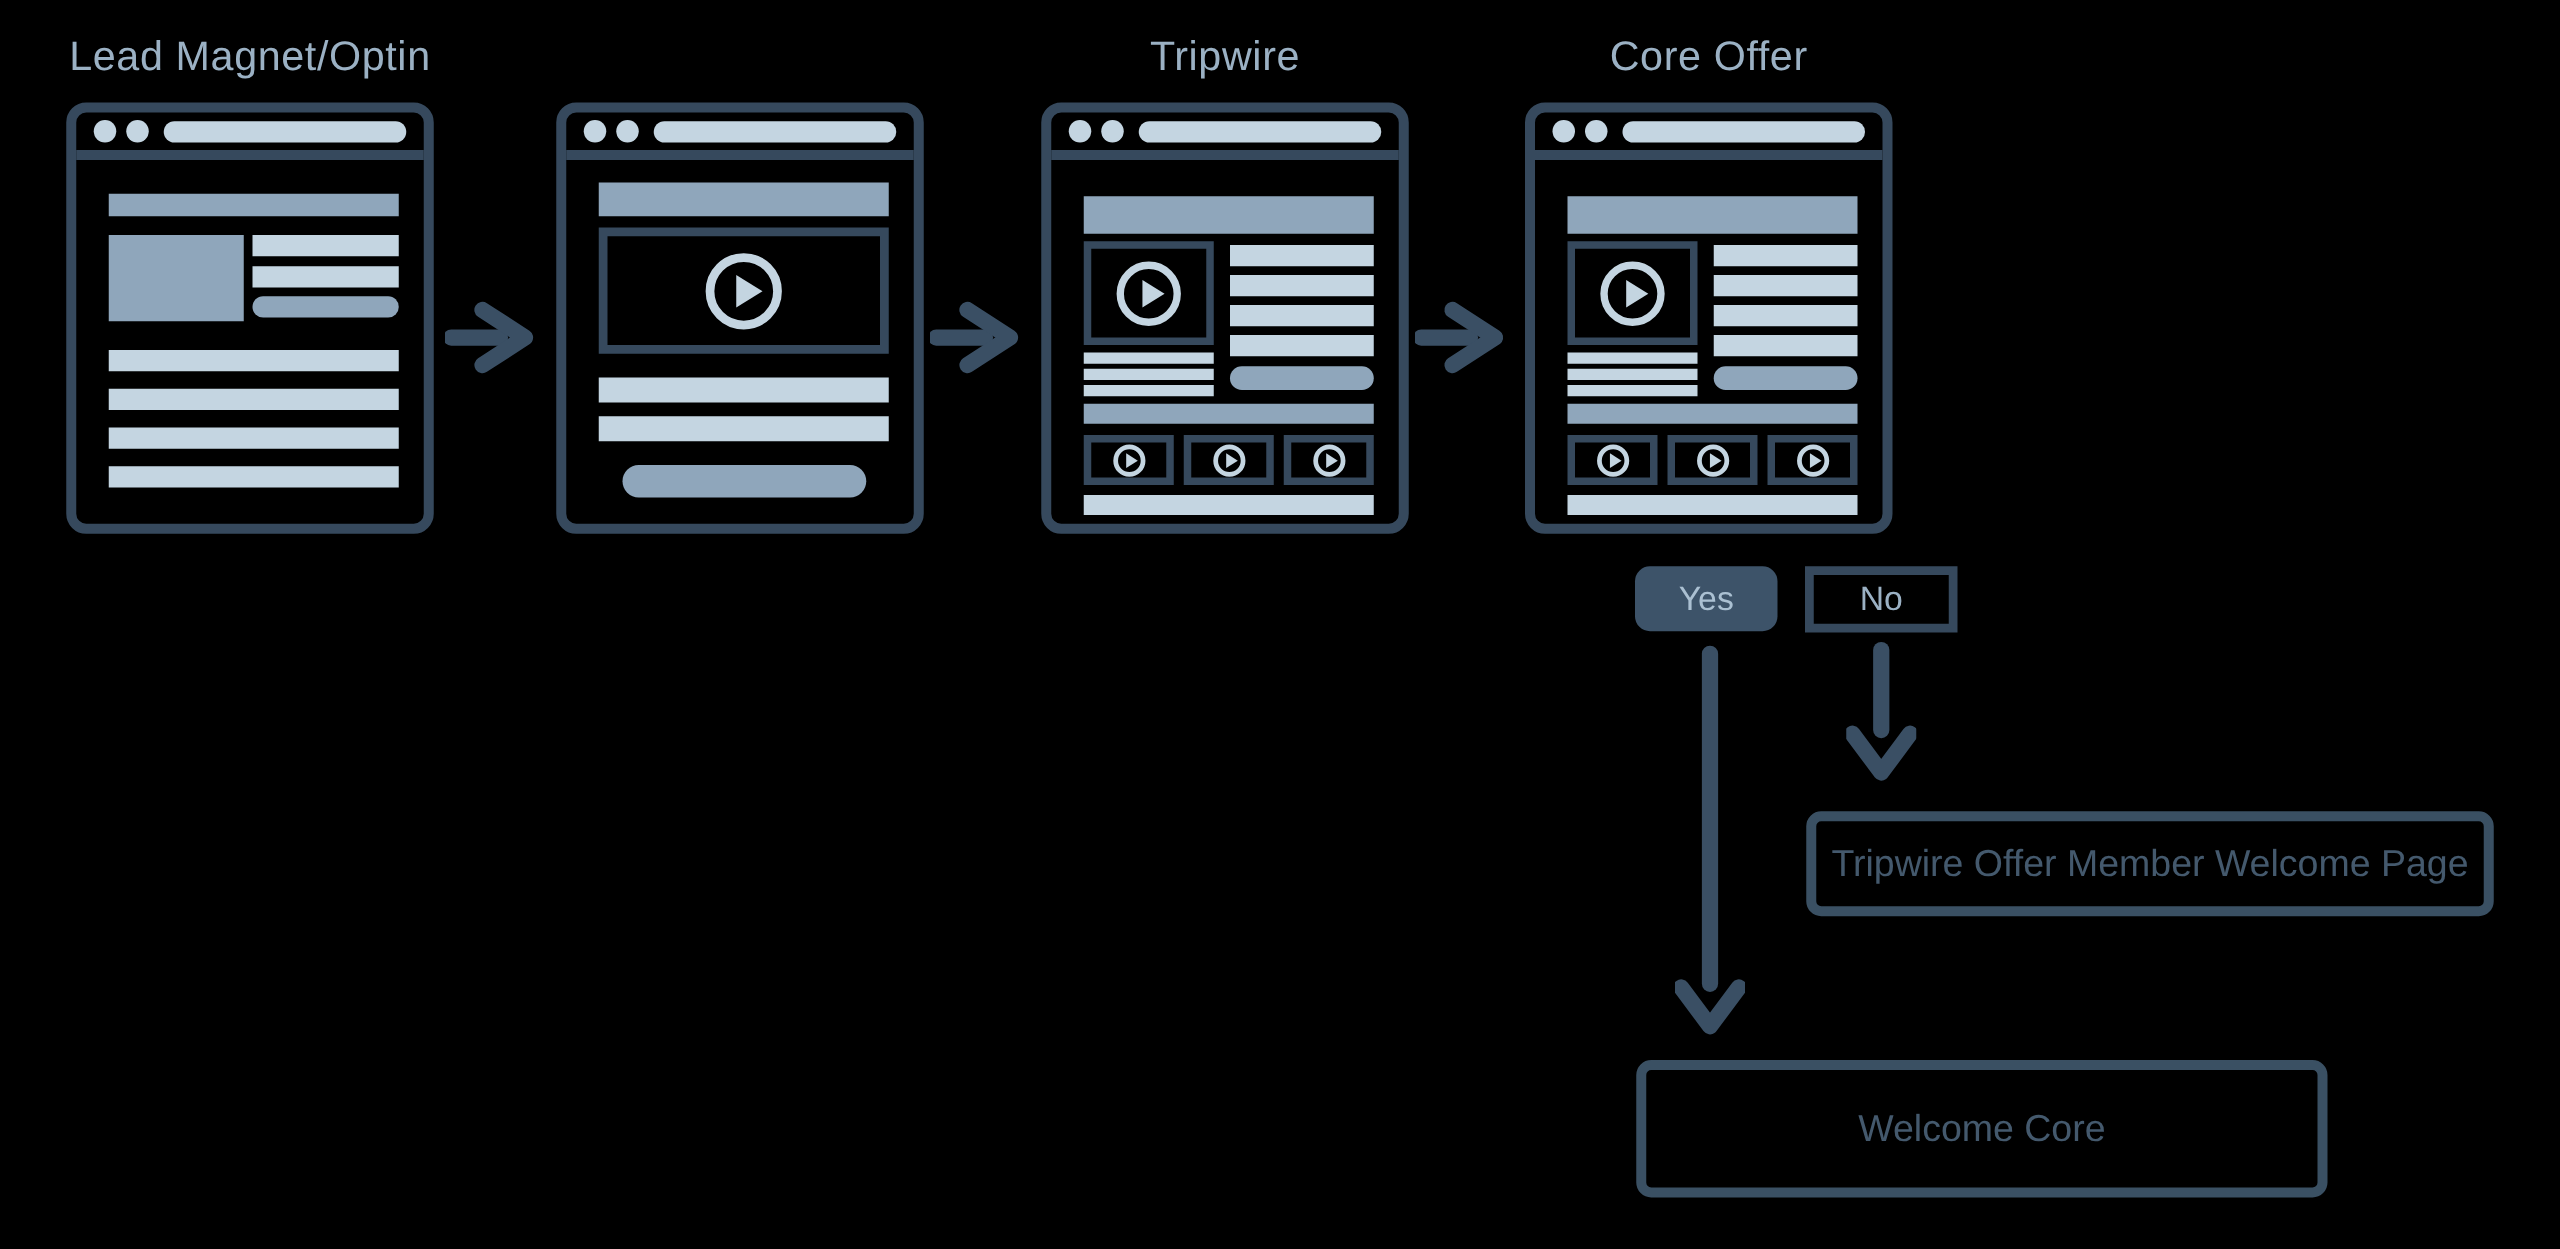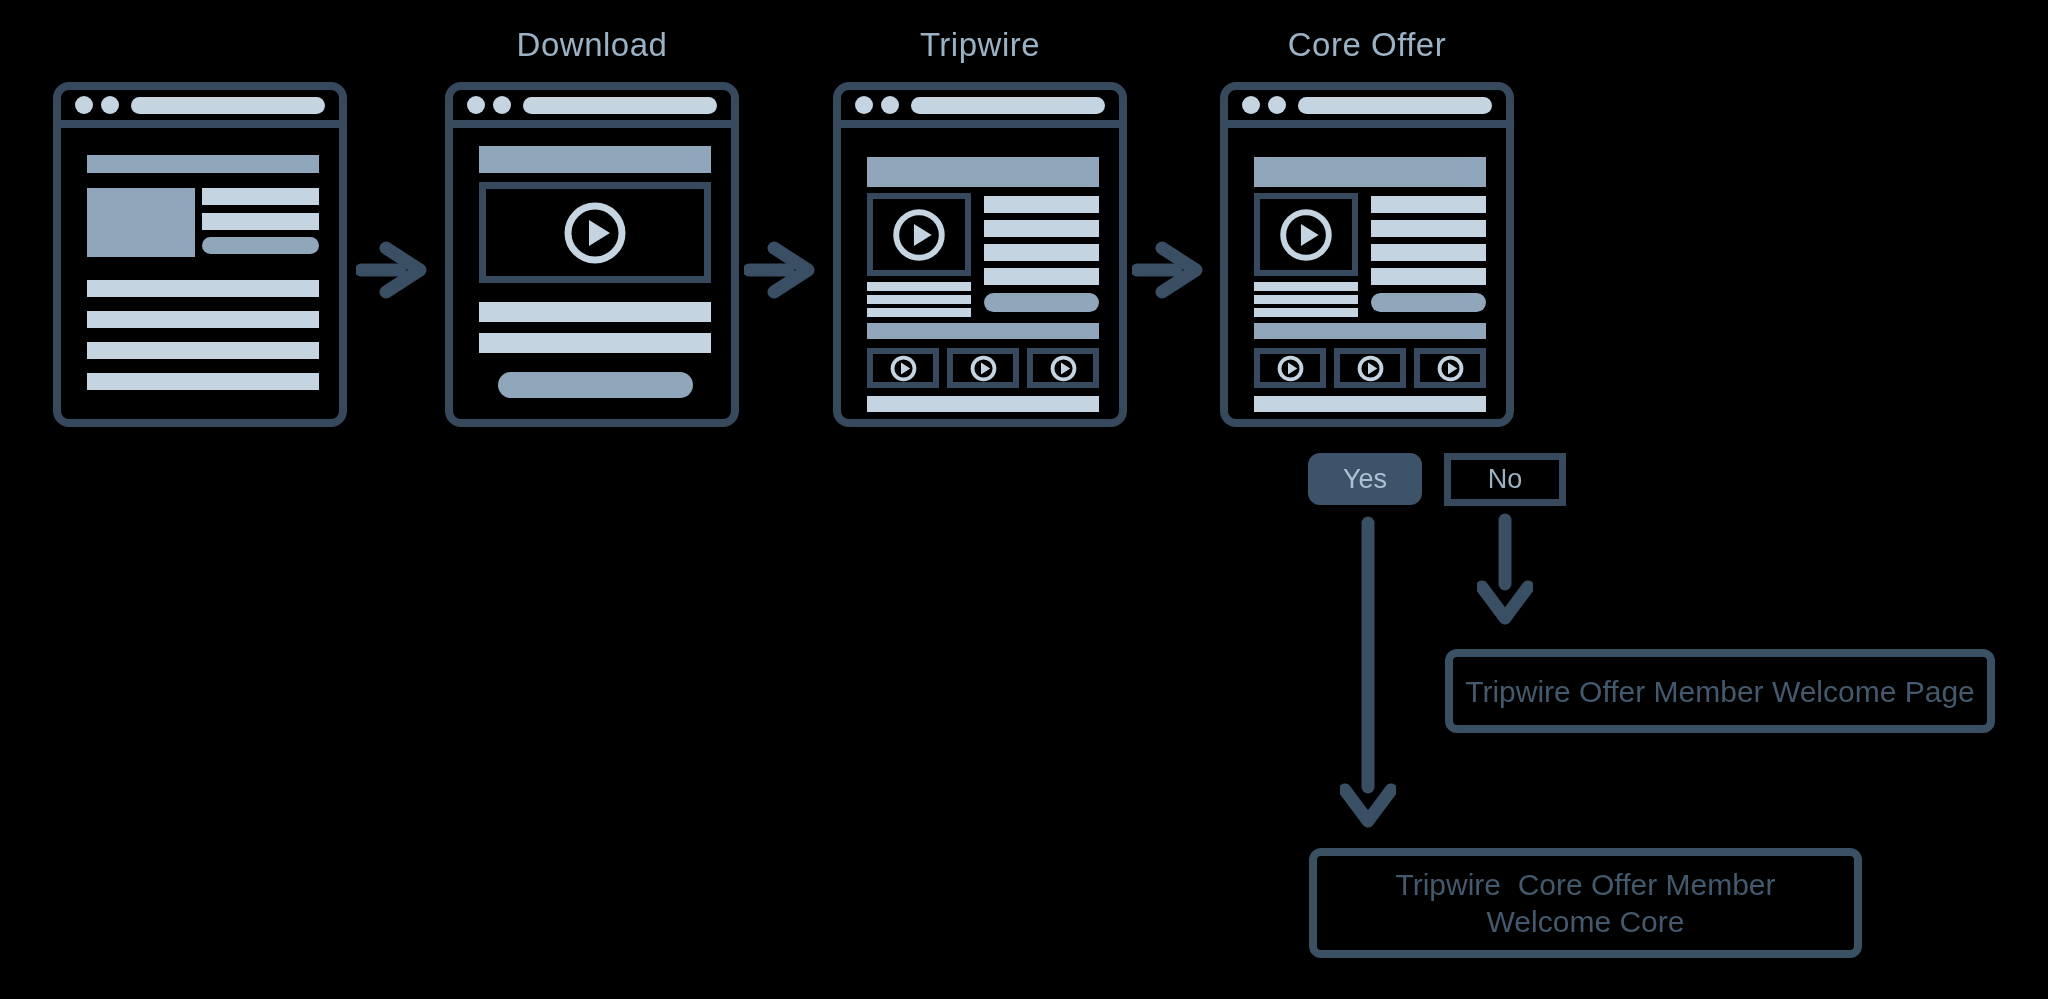--- a/index.html
+++ b/index.html
@@ -77,21 +77,21 @@
   .box-no{left:1445px;top:649px;width:550px;height:84px;}
   .box-yes{left:1309px;top:848px;width:553px;height:110px;}
 
   .arrow-svg{position:absolute;}
 </style>
 </head>
 <body>
 
 <div id="stage">
 
-  <div class="step-title" style="left:445px">Download</div>
+  <div class="step-title" style="left:53px">Lead Magnet/Optin</div>
   <div class="step-title" style="left:1220px">Core Offer</div>
   <div class="step-title" style="left:833px">Tripwire</div>
 
   <div class="browser" style="left:53px">
     <div class="titlebar">
       <span class="dot"></span>
       <span class="dot"></span>
       <span class="url"></span>
     </div>
     <div class="content">
@@ -263,17 +263,16 @@
   <svg class="arrow-svg" style="left:1477px;top:512px" width="56" height="118" viewBox="0 0 56 118">
     <line x1="28" y1="8" x2="28" y2="72" stroke="#3A4F64" stroke-width="13" stroke-linecap="round"></line>
     <path d="M5 75 L28 106 L51 75" fill="none" stroke="#3A4F64" stroke-width="13" stroke-linecap="round" stroke-linejoin="round"></path>
   </svg>
 
   <div class="outcome box-no">
     <div>Tripwire Offer Member Welcome Page</div>
   </div>
 
   <div class="outcome box-yes">
-    <div>Tripwire  Core Offer Member</div>
     <div>Welcome Core</div>
   </div>
 
 </div>
 
 </body></html>

